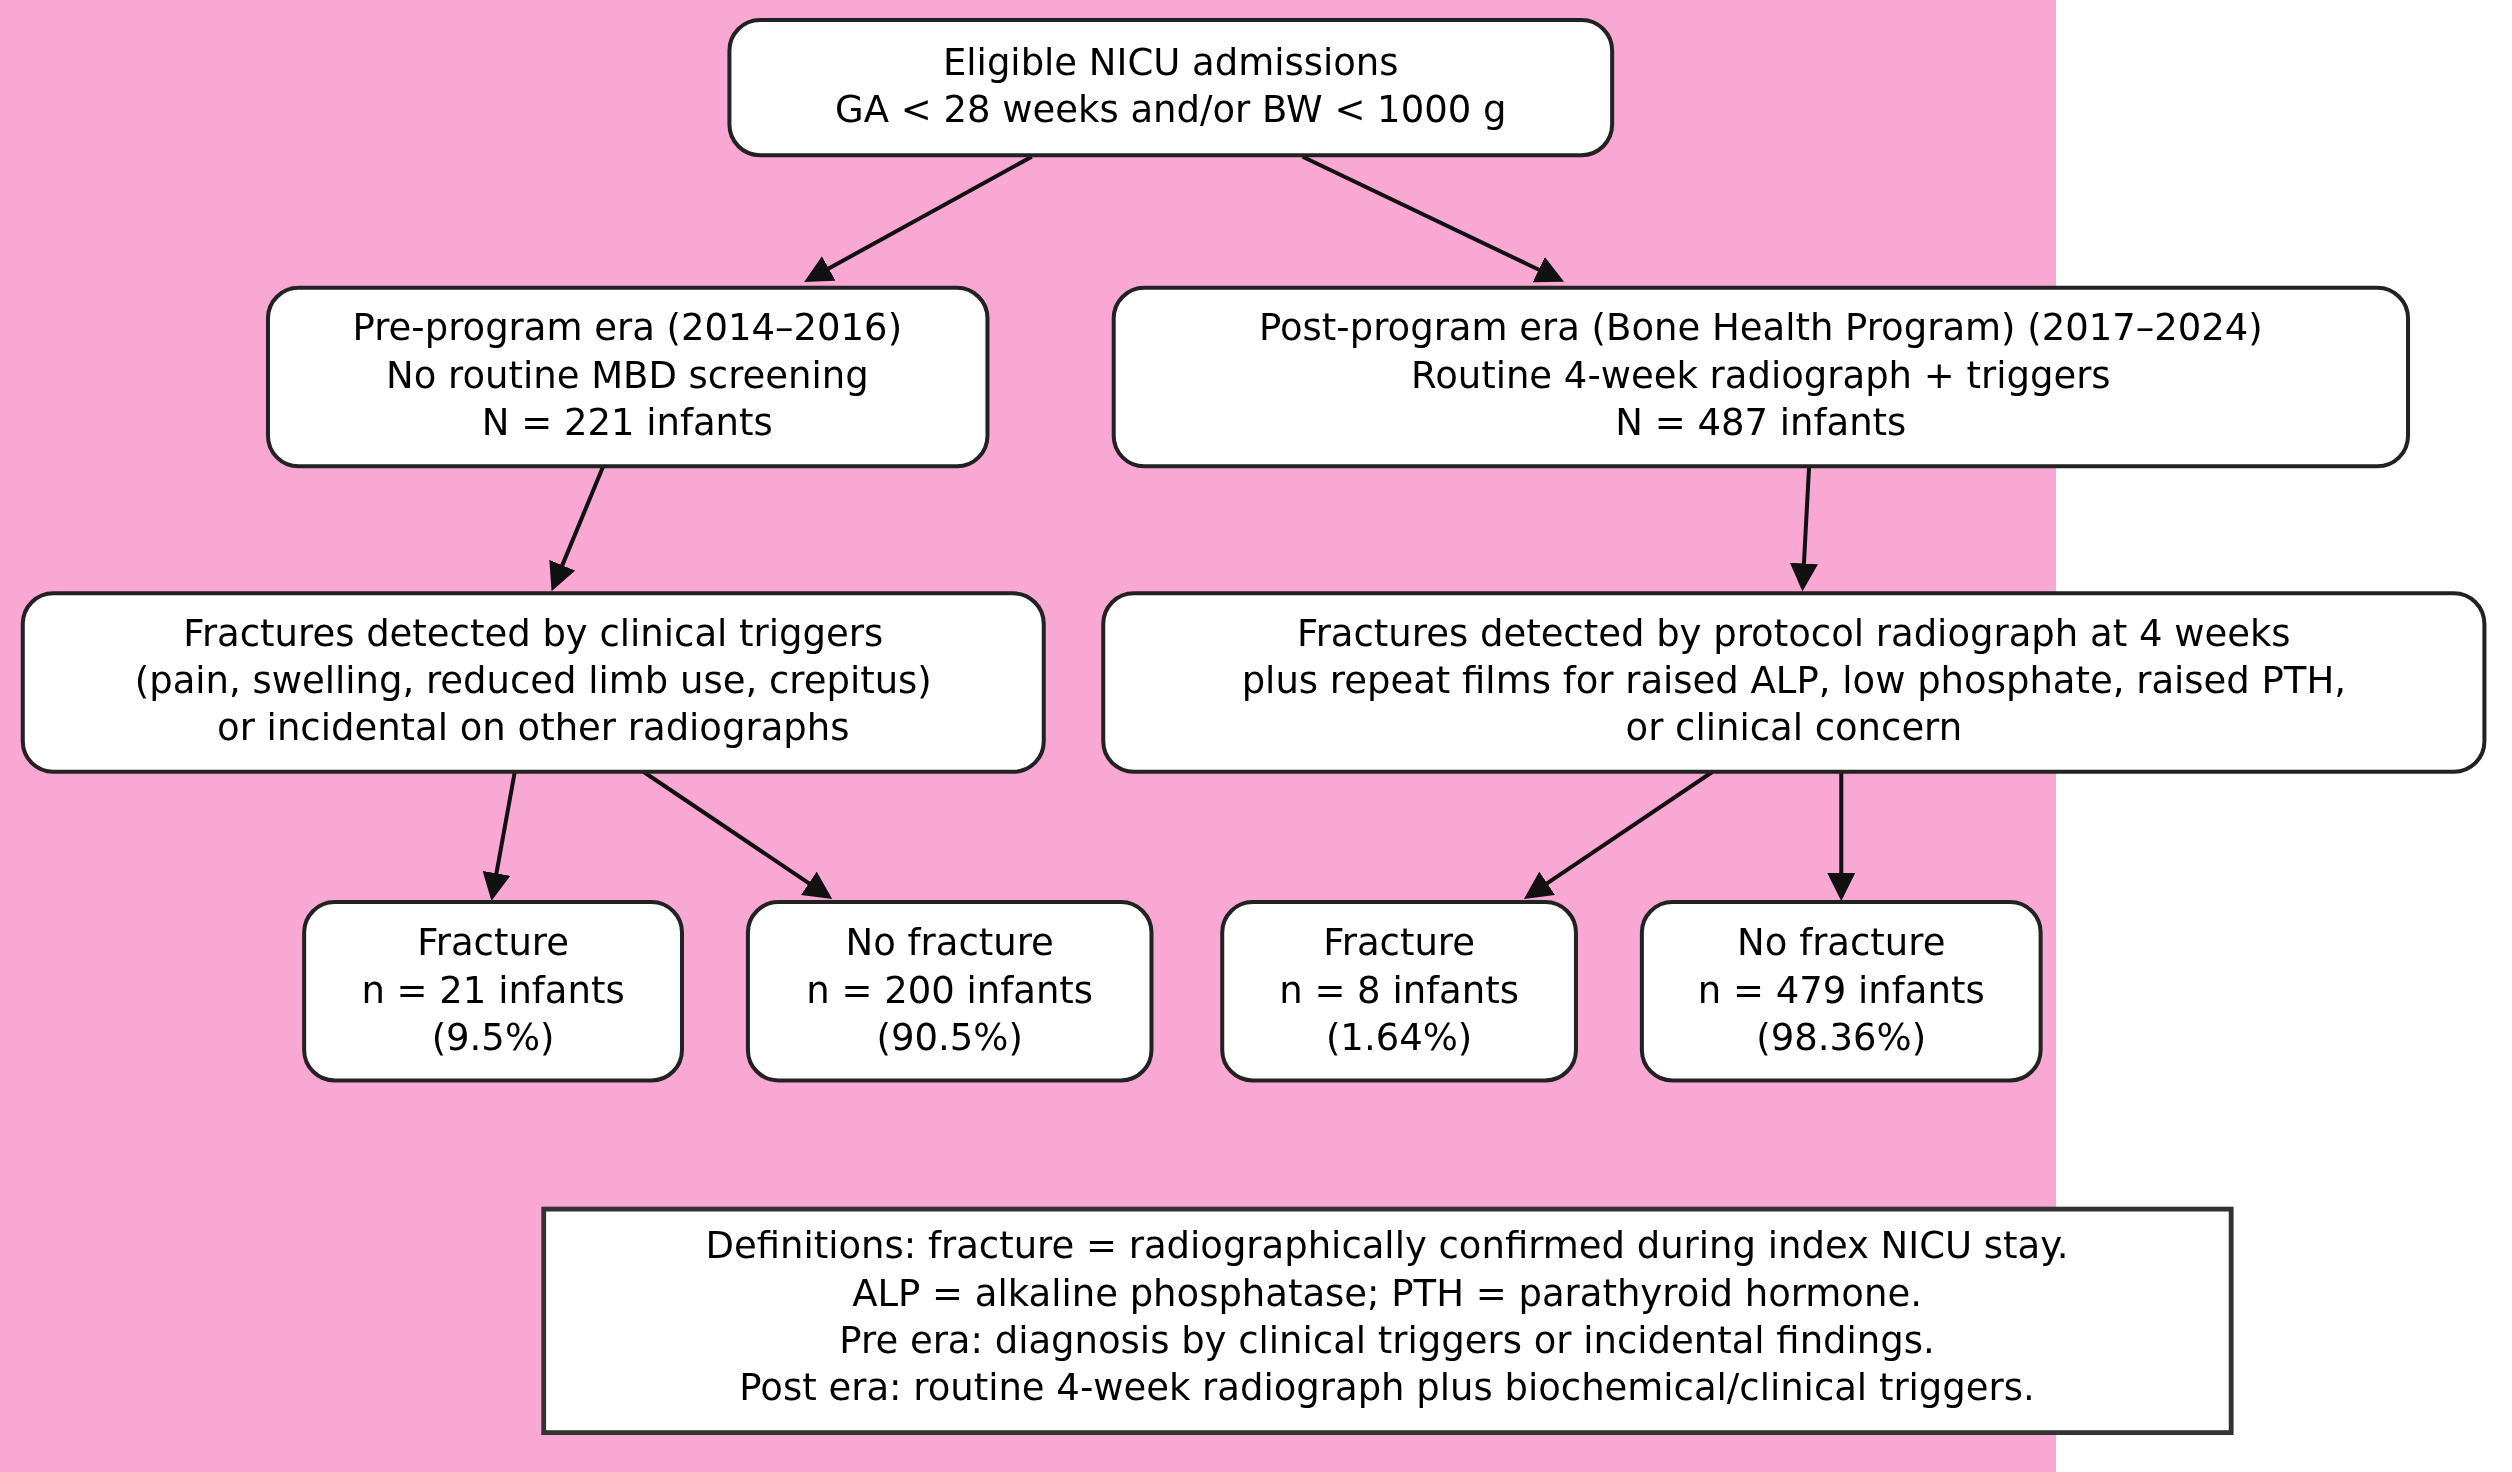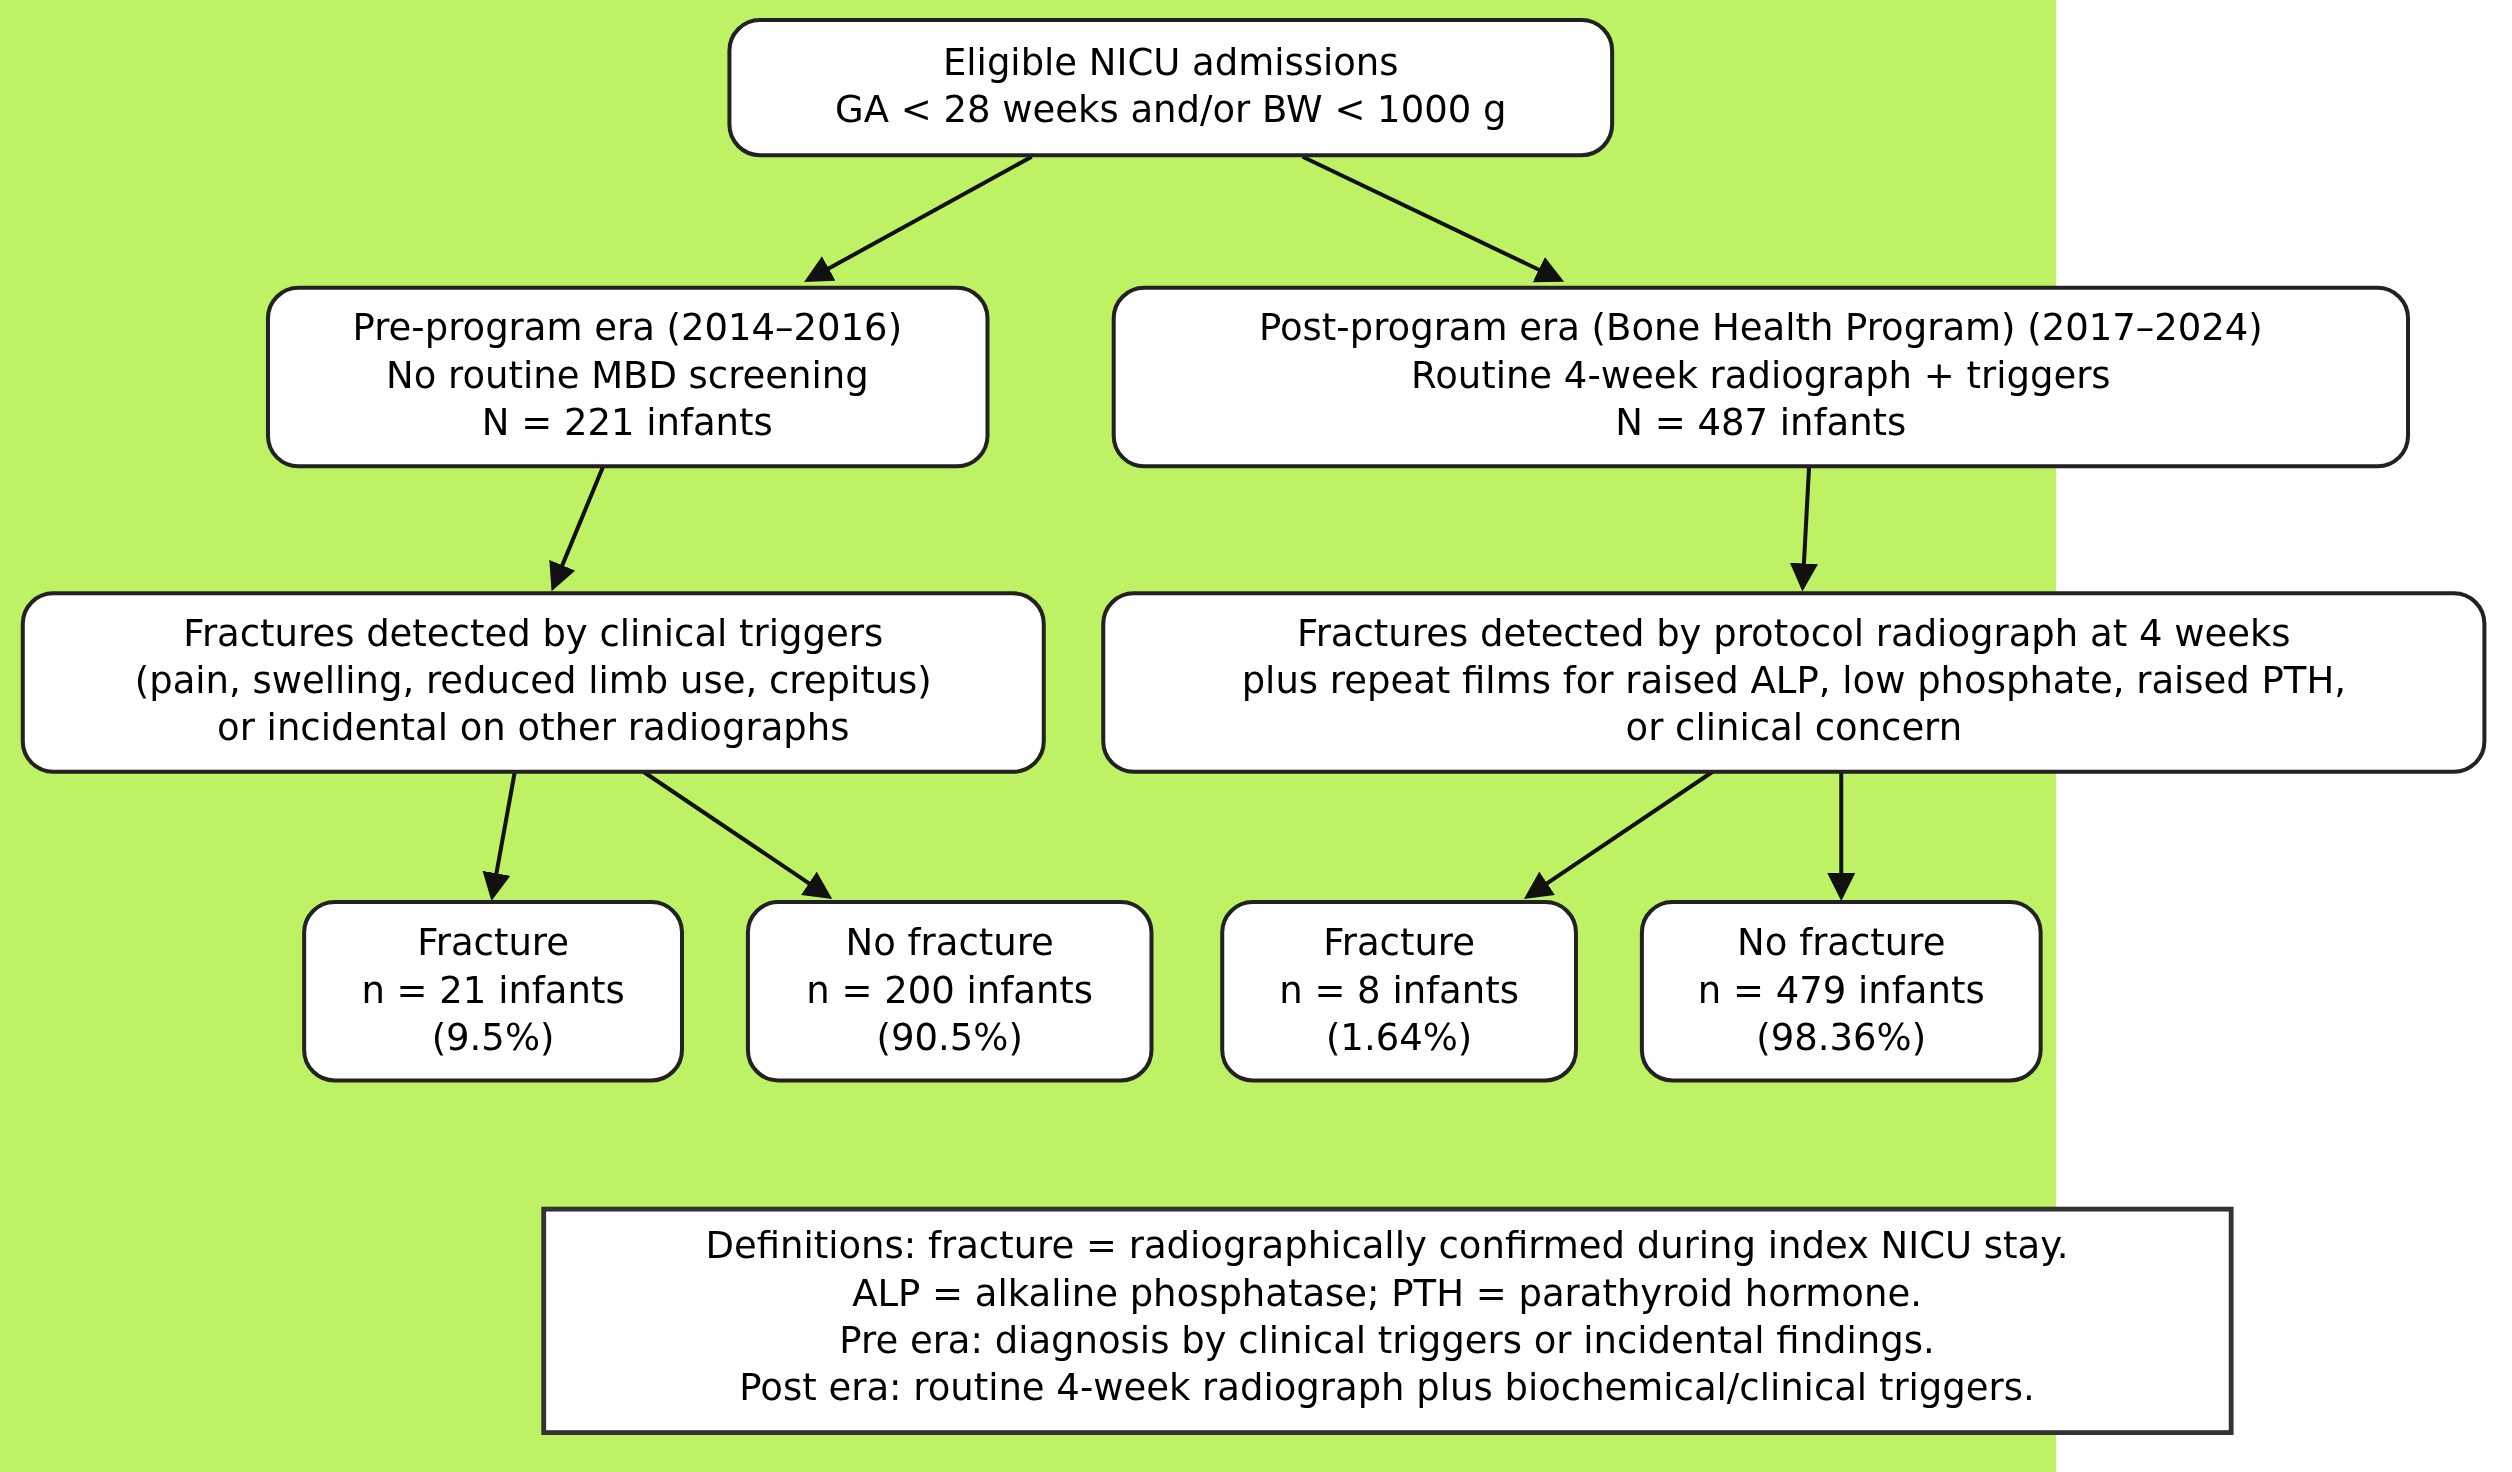--- a/index.html
+++ b/index.html
@@ -10,21 +10,21 @@
   body {
     width: 2512px;
     height: 1472px;
     font-family: "DejaVu Sans", sans-serif;
     overflow: hidden;
   }
   #flowchart-root {
     position: relative;
     width: 2056px;
     height: 1472px;
-    background: #bef264;
+    background: #f9a8d4;
   }
   svg.chart-canvas {
     display: block;
     width: 2512px;
     height: 1472px;
   }
   .node-box {
     fill: #ffffff;
     stroke: #222222;
     stroke-width: 5;

